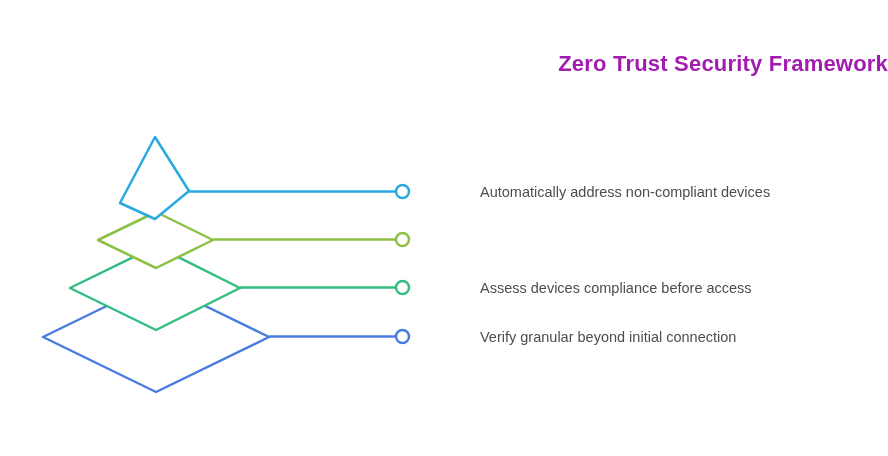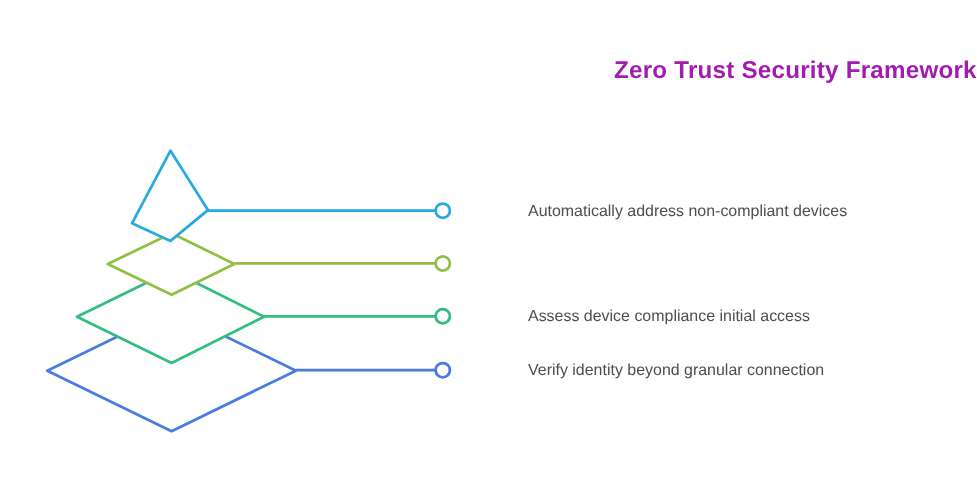--- a/index.html
+++ b/index.html
@@ -71,16 +71,16 @@
     <line x1="240" y1="287.5" x2="396" y2="287.5" stroke="#33bd81"></line>
     <line x1="269" y1="336.5" x2="396" y2="336.5" stroke="#4a7ce0"></line>
 
     <circle cx="402.5" cy="191.5" r="6.5" stroke="#29a9e0"></circle>
     <circle cx="402.5" cy="239.5" r="6.5" stroke="#8fc043"></circle>
     <circle cx="402.5" cy="287.5" r="6.5" stroke="#33bd81"></circle>
     <circle cx="402.5" cy="336.5" r="6.5" stroke="#4a7ce0"></circle>
   </svg>
 
   <div class="level-label lbl-1">Automatically address non-compliant devices</div>
-  <div class="level-label lbl-3">Assess device compliance initial access</div>
-  <div class="level-label lbl-4">Verify identity beyond granular connection</div>
+  <div class="level-label lbl-3">Assess devices compliance before access</div>
+  <div class="level-label lbl-4">Verify granular beyond initial connection</div>
 
 </div>
 
 </body></html>

